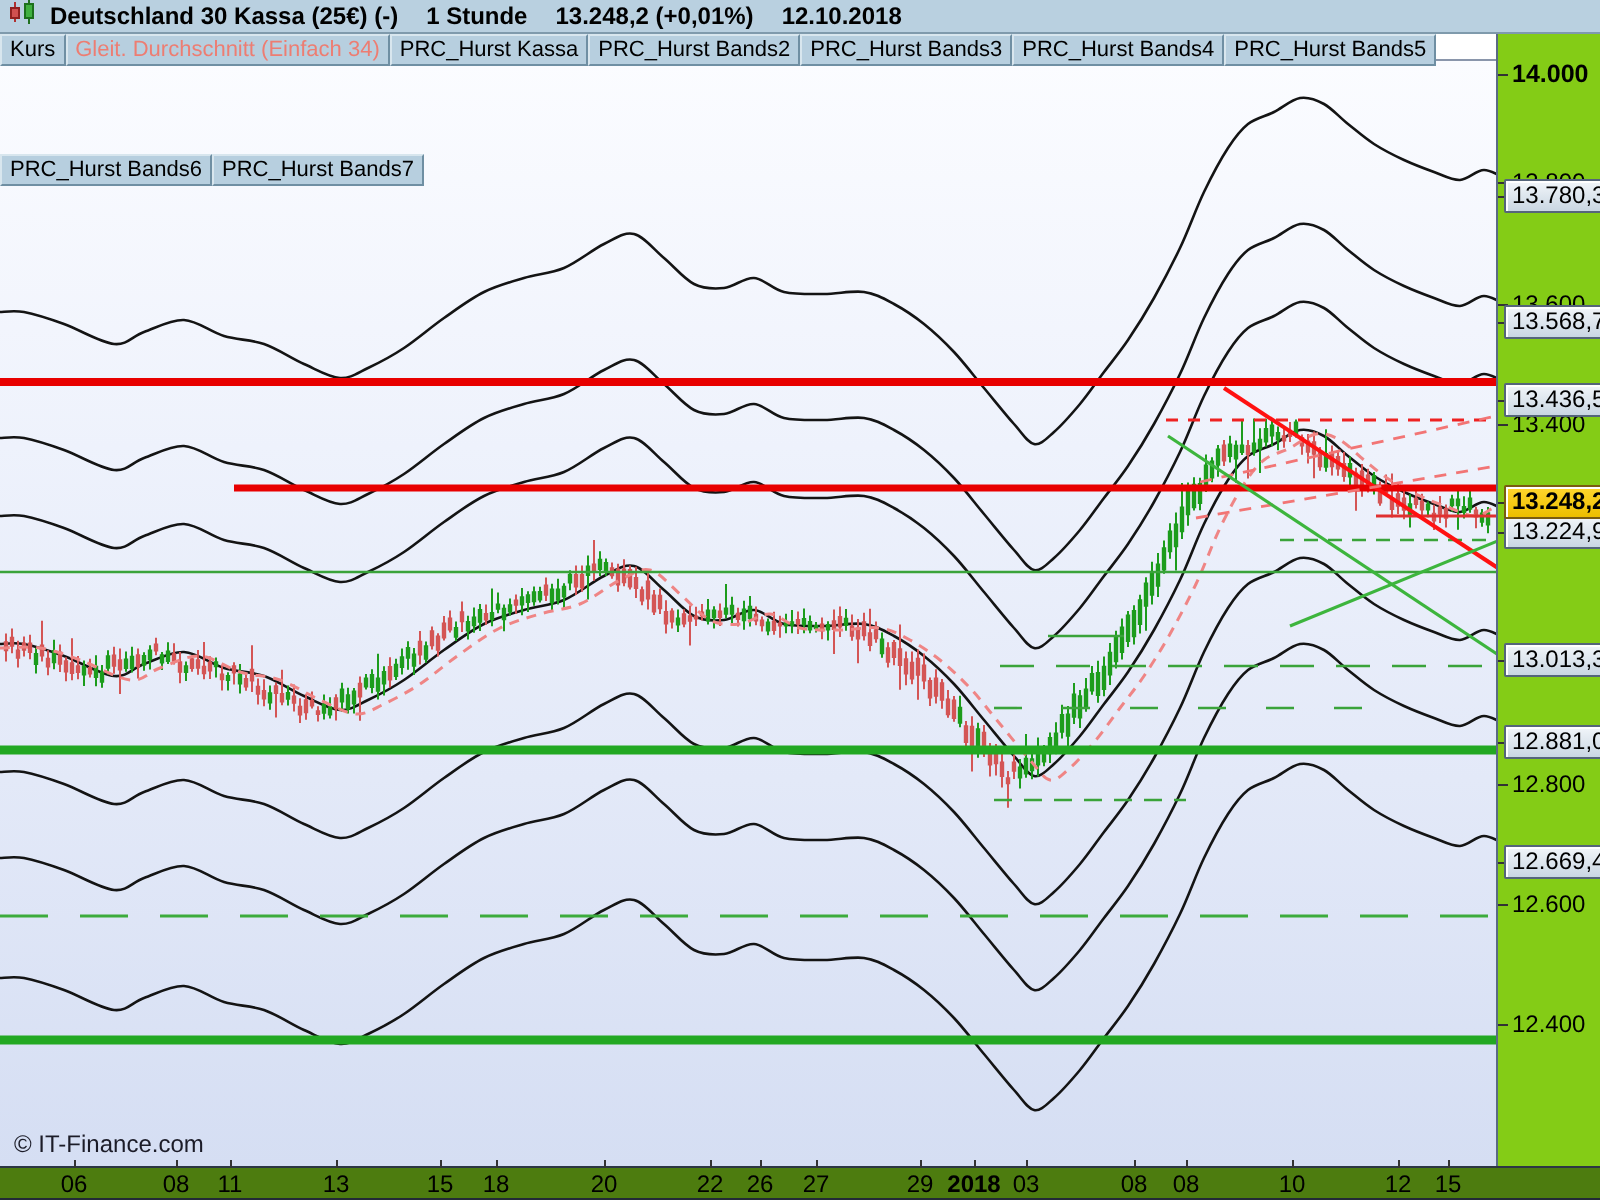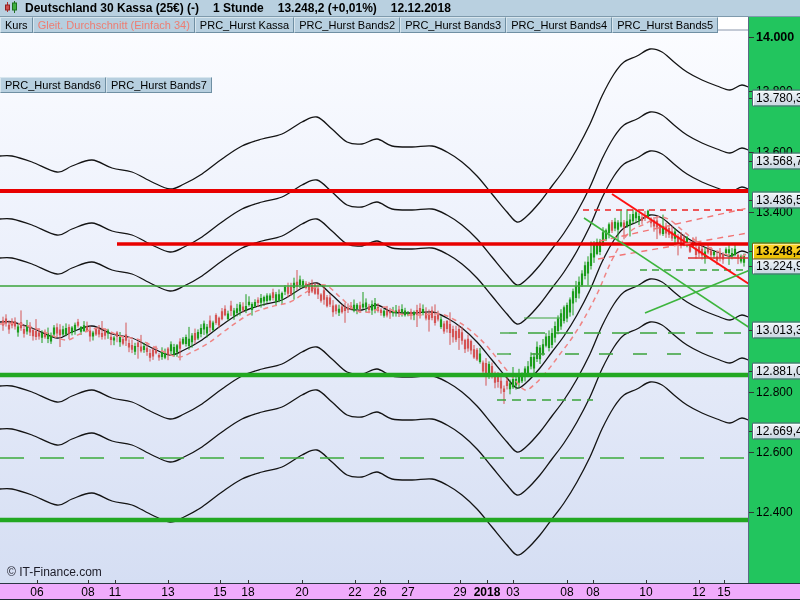--- a/index.html
+++ b/index.html
@@ -17,23 +17,23 @@
   .tab{height:14px;line-height:14px;font-size:11px;color:#000;background:#b7cfdf;
        border:1px solid #6f8fa3;border-left-color:#d8e6ee;border-top-color:#d8e6ee;
        padding:0 4px;white-space:nowrap;}
   .tab.red{color:#ed7d72;}
   
   #plot{position:absolute;left:0;top:30px;width:748px;height:553px;
         background:linear-gradient(180deg,#fbfcff 0%,#eef2fc 35%,#e3e9f8 65%,#d5def3 100%);}
   #chart-svg{position:absolute;left:0;top:0;width:800px;height:600px;z-index:2;}
   #watermark{position:absolute;left:7px;top:565px;font-size:12px;color:#1c1c28;z-index:3;}
   
-  #yaxis{position:absolute;left:748px;top:16px;width:52px;height:567px;background:#22c55e;z-index:4;
+  #yaxis{position:absolute;left:748px;top:16px;width:52px;height:567px;background:#84cc16;z-index:4;
          border-left:1px solid #5a6a84;}
-  #xaxis{position:absolute;left:0;top:583px;width:800px;height:15px;background:#f0abfc;z-index:4;
+  #xaxis{position:absolute;left:0;top:583px;width:800px;height:15px;background:#4d7c0f;z-index:4;
          border-top:1px solid #2c3644;border-bottom:1px solid #222a36;}
   .ytick{position:absolute;left:7px;transform:translateY(-50%);font-size:12px;color:#000;white-space:nowrap;}
   .ytick.bold{font-weight:bold;font-size:12.5px;}
   .ytickmark{position:absolute;left:0;width:5px;height:1px;background:#333;}
   .ybox{position:absolute;left:3px;transform:translateY(-50%);height:15px;line-height:15px;
         font-size:12px;color:#000;padding:0 3px;min-width:42px;
         background:linear-gradient(#f2f6fa,#c9d6e2);border:1px solid #55657a;
         box-shadow:inset 1px 1px 0 #ffffff;border-radius:1px;white-space:nowrap;}
   .ybox.price{background:linear-gradient(#ffd62e,#ecbe00);border-color:#7a5c10;font-weight:bold;}
   .xtick{position:absolute;top:1px;transform:translateX(-50%);font-size:12px;color:#000;white-space:nowrap;}
@@ -93,21 +93,21 @@
       <svg width="15" height="12" viewBox="0 0 15 12">
         <line x1="3.5" y1="1" x2="3.5" y2="11" stroke="#b03030" stroke-width="1"></line>
         <rect x="1.5" y="4" width="4" height="5" fill="#d05050" stroke="#902020" stroke-width="1"></rect>
         <line x1="10.5" y1="0" x2="10.5" y2="12" stroke="#207020" stroke-width="1"></line>
         <rect x="8.5" y="2" width="4" height="7" fill="#40b040" stroke="#1c701c" stroke-width="1"></rect>
       </svg>
     </span>
     <span class="t">Deutschland 30 Kassa (25€) (-)</span>
     <span class="t" style="margin-left:14px">1 Stunde</span>
     <span class="t" style="margin-left:14px">13.248,2 (+0,01%)</span>
-    <span class="t" style="margin-left:14px">12.12.2018</span>
+    <span class="t" style="margin-left:14px">12.10.2018</span>
   </div>
   <div id="brand">IT-Finance.com</div>
 
   <div id="tabrow1" class="tabrow">
     <div class="tab">Kurs</div>
     <div class="tab red">Gleit. Durchschnitt (Einfach 34)</div>
     <div class="tab">PRC_Hurst Kassa</div>
     <div class="tab">PRC_Hurst Bands2</div>
     <div class="tab">PRC_Hurst Bands3</div>
     <div class="tab">PRC_Hurst Bands4</div>

